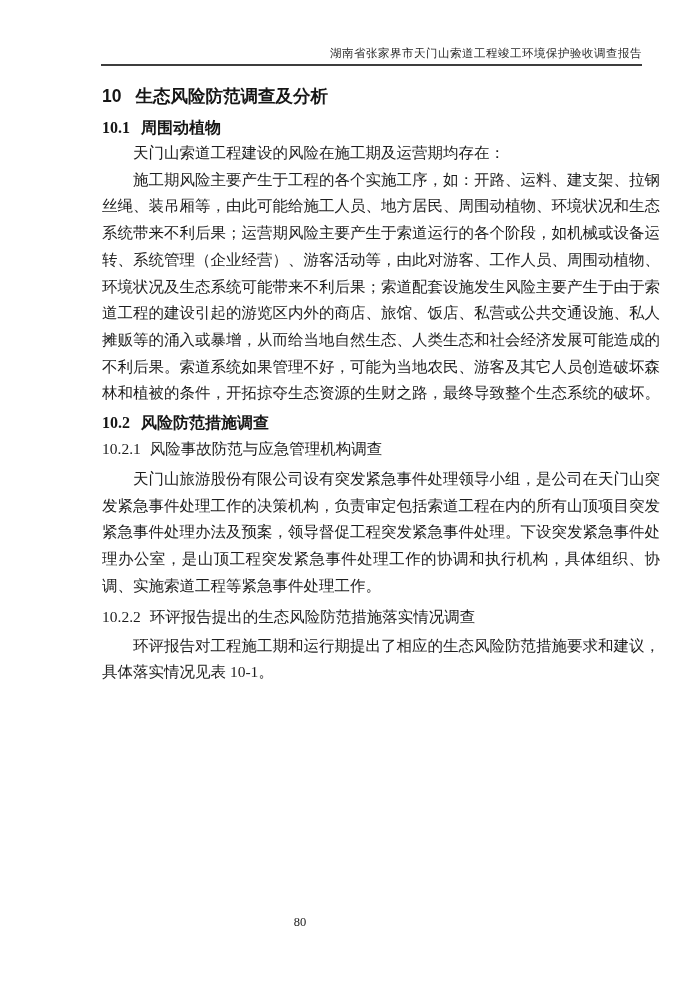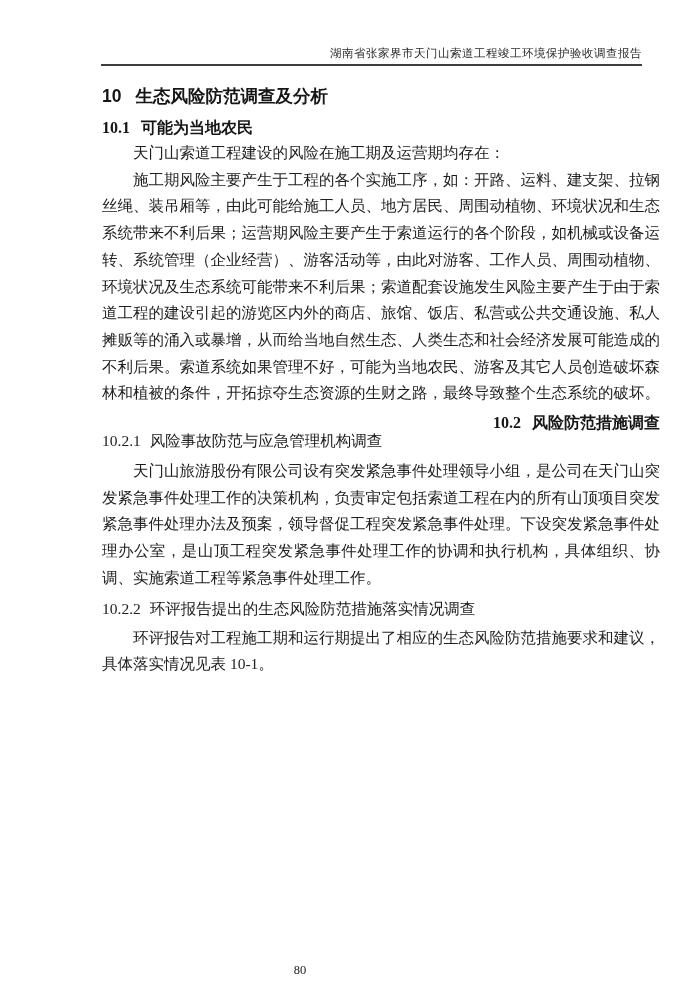--- a/index.html
+++ b/index.html
@@ -41,47 +41,47 @@
   h1.chapter .num { margin-right: 14px; font-family: Liberation Sans, sans-serif; }
   h2.sec {
     font-size: 16px;
     font-weight: bold;
     line-height: 18px;
     margin: 0;
     color: #161616;
   }
   h2.sec .num { margin-right: 11px; }
   #sec-10-1 { margin-top: 13px; }
-  #sec-10-2 { margin-top: 7px; text-align: right; }
+  #sec-10-2 { margin-top: 7px; }
   h3.subsec {
     font-size: 15.5px;
     font-weight: normal;
     line-height: 18px;
     margin: 0;
     color: #1c1c1c;
   }
   h3.subsec .num { margin-right: 9px; }
-  #subsec-10-2-1 { }
+  #subsec-10-2-1 { margin-top: 8px; }
   #subsec-10-2-2 { margin-top: 8px; }
   p.body-par {
     font-size: 15.5px;
     line-height: 26.7px;
     text-align: justify;
     text-justify: inter-ideograph;
     text-indent: 2em;
     margin: 0;
     color: #1d1d1d;
   }
   #par-1 { margin-top: 3px; }
   #par-3 { margin-top: 8px; }
   #par-4 { margin-top: 4px; }
   #par-5 { margin-top: 7px; }
   .page-footer {
     position: absolute;
-    left: 0; top: 963px;
+    left: 0; top: 915px;
     width: 600px;
     text-align: center;
     font-size: 12.5px;
     line-height: 14px;
     color: #222222;
   }
 </style>
 </head>
 <body>
 
@@ -91,21 +91,21 @@
     <span>湖南省张家界市天门山索道工程竣工环境保护验收调查报告</span>
   </header>
 
   <main class="content">
 
     <h1 class="chapter">
       <span class="num">10</span><span>生态风险防范调查及分析</span>
     </h1>
 
     <h2 class="sec" id="sec-10-1">
-      <span class="num">10.1</span><span>可能为当地农民</span>
+      <span class="num">10.1</span><span>周围动植物</span>
     </h2>
 
     <p class="body-par" id="par-1">天门山索道工程建设的风险在施工期及运营期均存在：</p>
 
     <p class="body-par" id="par-2">施工期风险主要产生于工程的各个实施工序，如：开路、运料、建支架、拉钢丝绳、装吊厢等，由此可能给施工人员、地方居民、周围动植物、环境状况和生态系统带来不利后果；运营期风险主要产生于索道运行的各个阶段，如机械或设备运转、系统管理（企业经营）、游客活动等，由此对游客、工作人员、周围动植物、环境状况及生态系统可能带来不利后果；索道配套设施发生风险主要产生于由于索道工程的建设引起的游览区内外的商店、旅馆、饭店、私营或公共交通设施、私人摊贩等的涌入或暴增，从而给当地自然生态、人类生态和社会经济发展可能造成的不利后果。索道系统如果管理不好，可能为当地农民、游客及其它人员创造破坏森林和植被的条件，开拓掠夺生态资源的生财之路，最终导致整个生态系统的破坏。</p>
 
     <h2 class="sec" id="sec-10-2">
       <span class="num">10.2</span><span>风险防范措施调查</span>
     </h2>
 

